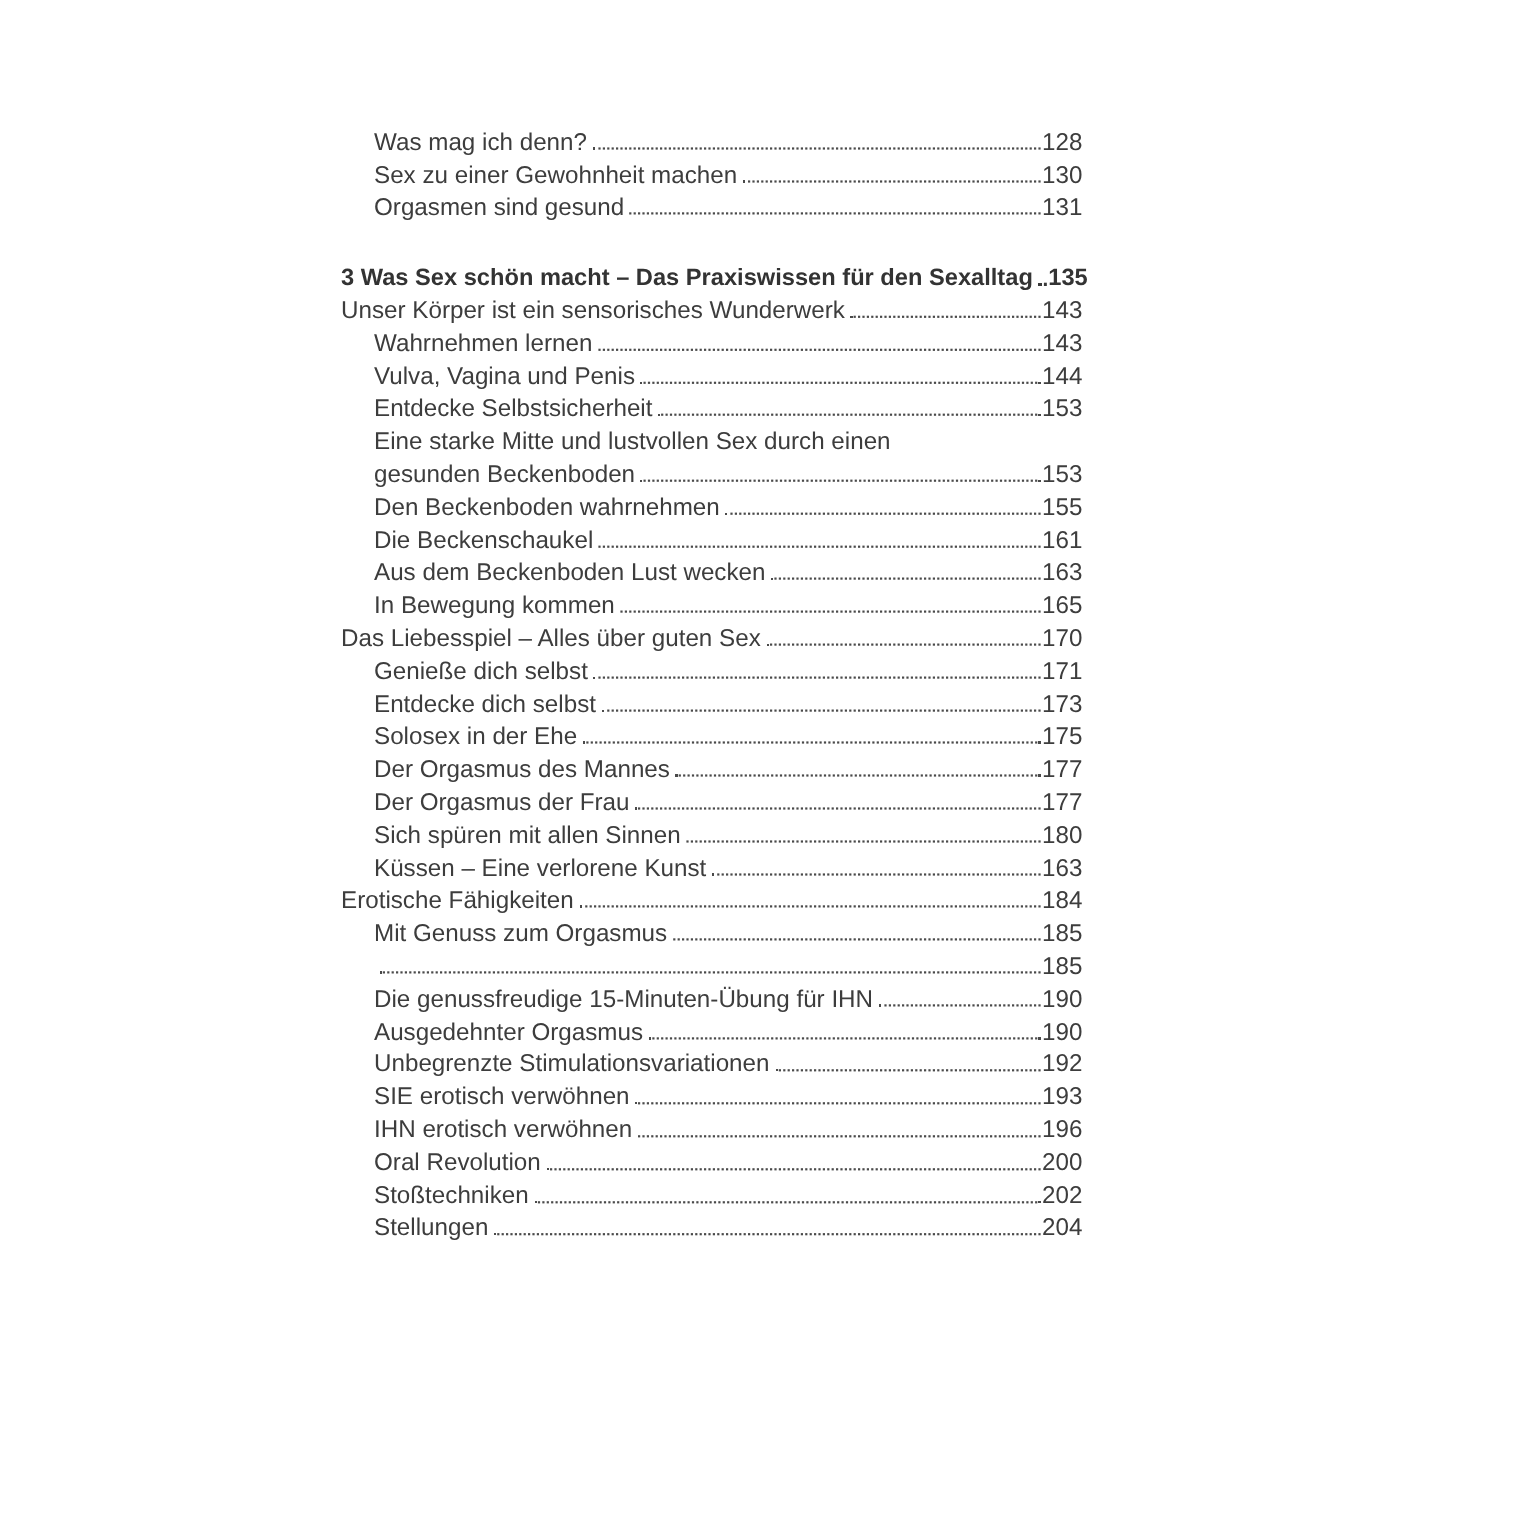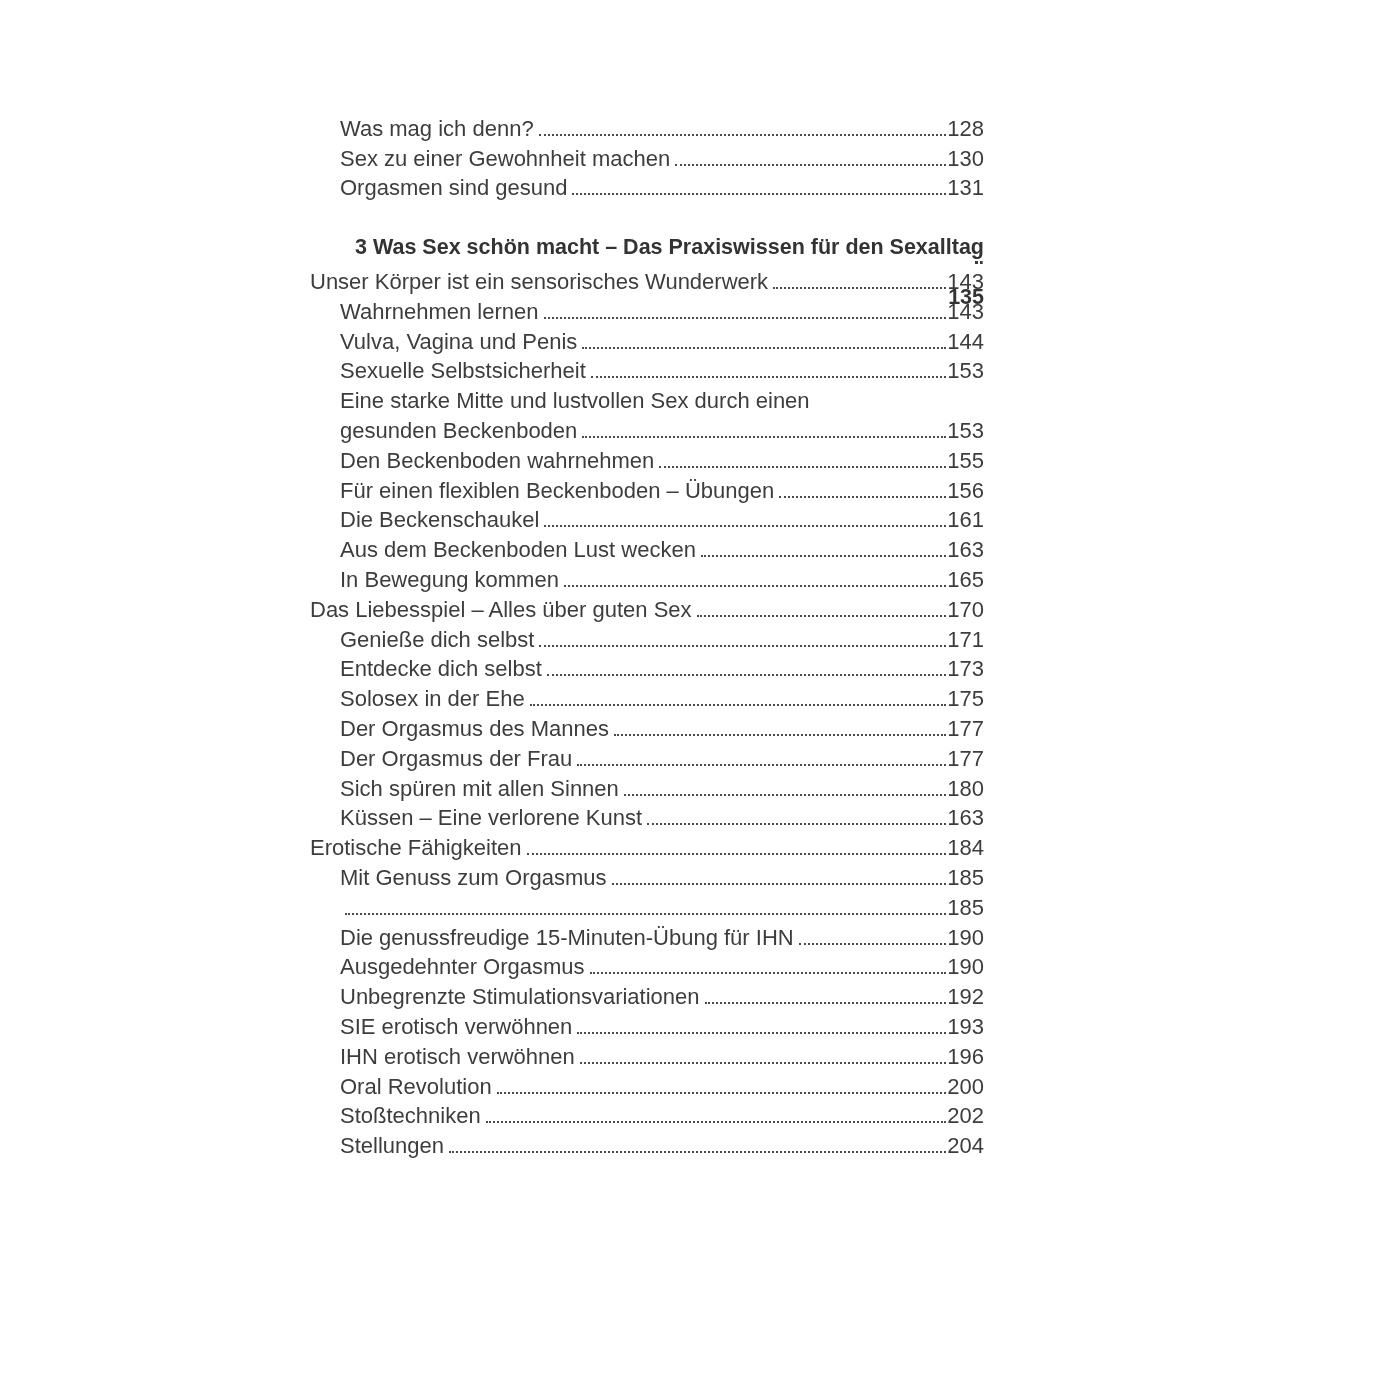--- a/index.html
+++ b/index.html
@@ -26,21 +26,20 @@
     display: flex;
     align-items: flex-end;
     height: 29.8px;
     box-sizing: border-box;
   }
   .row.level-1 {
     padding-left: 30px;
   }
   .row.gap-before {
     margin-top: 34px;
-    flex-direction: column;
   }
   .row.chapter {
     font-weight: bold;
     color: #333333;
     font-size: 21.5px;
   }
   .label {
     white-space: nowrap;
     line-height: 1.18;
   }
@@ -51,21 +50,20 @@
     margin: 0 1px 6px 5px;
   }
   .row.chapter .leader {
     border-bottom-width: 3px;
     border-bottom-color: #3a3a3a;
     margin-bottom: 5px;
   }
   .pagenum {
     white-space: nowrap;
     line-height: 1.18;
-    margin-top: 16px;
   }
 </style>
 </head>
 <body>
 
 <div class="toc">
     <div class="row level-1">
     <span class="label">Was mag ich denn?</span>
     <span class="leader"></span>
     <span class="pagenum">128</span>
@@ -94,44 +92,39 @@
     <span class="label">Wahrnehmen lernen</span>
     <span class="leader"></span>
     <span class="pagenum">143</span>
   </div>
     <div class="row level-1">
     <span class="label">Vulva, Vagina und Penis</span>
     <span class="leader"></span>
     <span class="pagenum">144</span>
   </div>
     <div class="row level-1">
-    <span class="label">Sexuelle Selbstsicherheit</span>
+    <span class="label">Entdecke Selbstsicherheit</span>
     <span class="leader"></span>
     <span class="pagenum">153</span>
   </div>
     <div class="row level-1 no-page">
     <span class="label">Eine starke Mitte und lustvollen Sex durch einen</span>
 
   </div>
     <div class="row level-1">
     <span class="label">gesunden Beckenboden</span>
     <span class="leader"></span>
     <span class="pagenum">153</span>
   </div>
     <div class="row level-1">
     <span class="label">Den Beckenboden wahrnehmen</span>
     <span class="leader"></span>
     <span class="pagenum">155</span>
   </div>
     <div class="row level-1">
-    <span class="label">Für einen flexiblen Beckenboden – Übungen</span>
-    <span class="leader"></span>
-    <span class="pagenum">156</span>
-  </div>
-    <div class="row level-1">
     <span class="label">Die Beckenschaukel</span>
     <span class="leader"></span>
     <span class="pagenum">161</span>
   </div>
     <div class="row level-1">
     <span class="label">Aus dem Beckenboden Lust wecken</span>
     <span class="leader"></span>
     <span class="pagenum">163</span>
   </div>
     <div class="row level-1">

